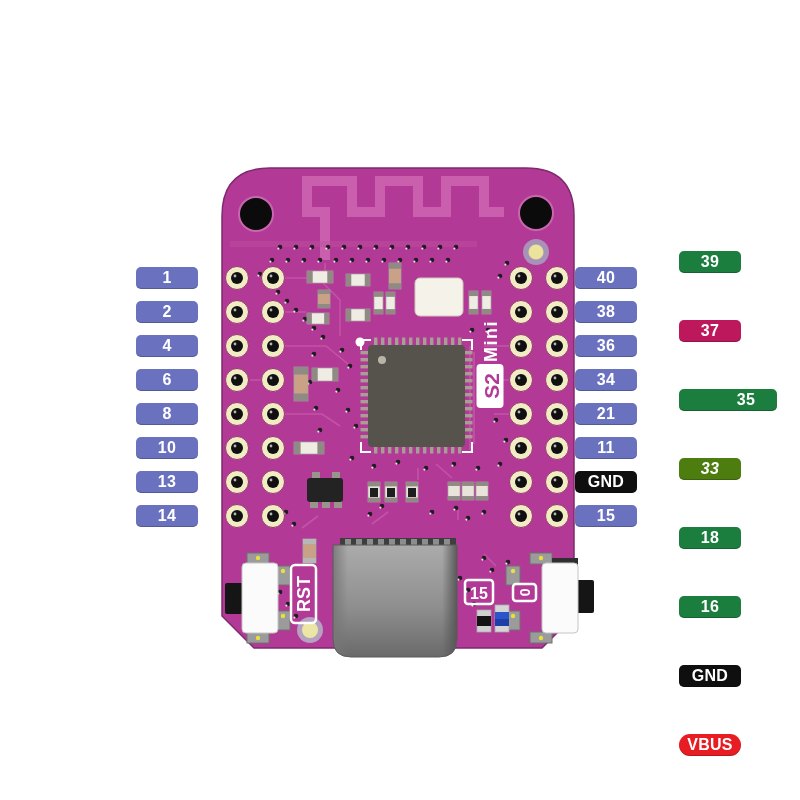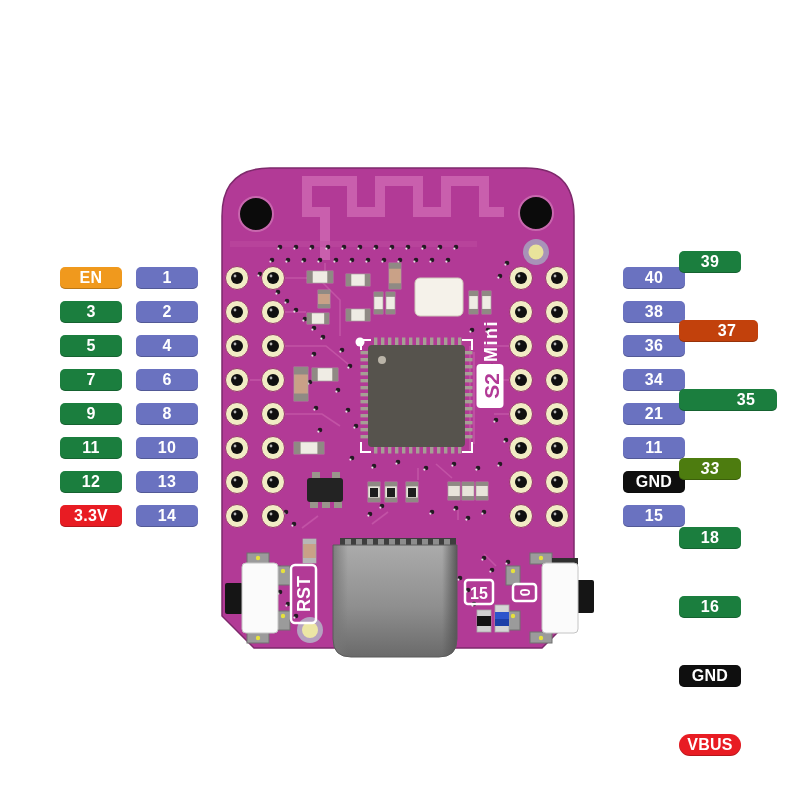--- a/index.html
+++ b/index.html
@@ -3,44 +3,34 @@
 <meta charset="utf-8">
 <style>
   html,body{margin:0;padding:0;background:#fff;}
   .stage{position:relative;width:800px;height:800px;background:#ffffff;overflow:hidden;
          font-family:"Liberation Sans",sans-serif;}
   .logo{position:absolute;left:15px;top:4px;font-size:36px;font-weight:bold;
         letter-spacing:.5px;color:#4a4a4a;}
   .pin-col{position:absolute;display:flex;flex-direction:column;gap:12px;}
   .col-left-outer{left:60px;top:267px;}
   .col-left-inner{left:136px;top:267px;}
-  .col-right-inner{left:623px;top:267px;}
+  .col-right-inner{left:575px;top:267px;}
   .col-right-outer{left:679px;top:251px;gap:47px;}
   .pin-label{width:62px;height:22px;border-radius:5px;color:#fff;font-weight:bold;
              font-size:16px;display:flex;align-items:center;justify-content:center;
              letter-spacing:.3px;box-shadow:inset 0 -1px 0 rgba(0,0,0,.22);}
   .board-svg{position:absolute;left:222px;top:168px;overflow:visible;}
   svg text{font-family:"Liberation Sans",sans-serif;}
 </style>
 </head>
 <body>
 
 <div class="stage">
 
 
-  <div class="pin-col col-left-outer" id="col-left-outer">
-      <div class="pin-label" style="background: rgb(240, 153, 29);">EN</div>
-      <div class="pin-label" style="background: rgb(27, 126, 62);">3</div>
-      <div class="pin-label" style="background: rgb(27, 126, 62);">5</div>
-      <div class="pin-label" style="background: rgb(27, 126, 62);">7</div>
-      <div class="pin-label" style="background: rgb(27, 126, 62);">9</div>
-      <div class="pin-label" style="background: rgb(27, 126, 62);">11</div>
-      <div class="pin-label" style="background: rgb(27, 126, 62);">12</div>
-      <div class="pin-label" style="background: rgb(232, 28, 35);">3.3V</div>
-    </div>
   <div class="pin-col col-left-inner" id="col-left-inner">
       <div class="pin-label" style="background: rgb(106, 114, 192);">1</div>
       <div class="pin-label" style="background: rgb(106, 114, 192);">2</div>
       <div class="pin-label" style="background: rgb(106, 114, 192);">4</div>
       <div class="pin-label" style="background: rgb(106, 114, 192);">6</div>
       <div class="pin-label" style="background: rgb(106, 114, 192);">8</div>
       <div class="pin-label" style="background: rgb(106, 114, 192);">10</div>
       <div class="pin-label" style="background: rgb(106, 114, 192);">13</div>
       <div class="pin-label" style="background: rgb(106, 114, 192);">14</div>
     </div>
@@ -49,21 +39,21 @@
       <div class="pin-label" style="background: rgb(106, 114, 192);">38</div>
       <div class="pin-label" style="background: rgb(106, 114, 192);">36</div>
       <div class="pin-label" style="background: rgb(106, 114, 192);">34</div>
       <div class="pin-label" style="background: rgb(106, 114, 192);">21</div>
       <div class="pin-label" style="background: rgb(106, 114, 192);">11</div>
       <div class="pin-label" style="background: rgb(15, 15, 15);">GND</div>
       <div class="pin-label" style="background: rgb(106, 114, 192);">15</div>
     </div>
   <div class="pin-col col-right-outer" id="col-right-outer">
       <div class="pin-label" style="background: rgb(27, 126, 62);">39</div>
-      <div class="pin-label" style="background: #c2410c; padding-left: 17px;">37</div>
+      <div class="pin-label" style="background: #be185d;">37</div>
       <div class="pin-label" style="background: rgb(27, 126, 62); padding-left: 36px;">35</div>
       <div class="pin-label" style="background: #4d7c0f; font-style: italic;">33</div>
       <div class="pin-label" style="background: rgb(27, 126, 62);">18</div>
       <div class="pin-label" style="background: rgb(27, 126, 62);">16</div>
       <div class="pin-label" style="background: rgb(15, 15, 15);">GND</div>
       <div class="pin-label" style="background: rgb(232, 28, 35); border-radius: 11px;">VBUS</div>
     </div>
 
   <svg class="board-svg" width="352" height="500" viewBox="0 0 352 500">
     <defs>

